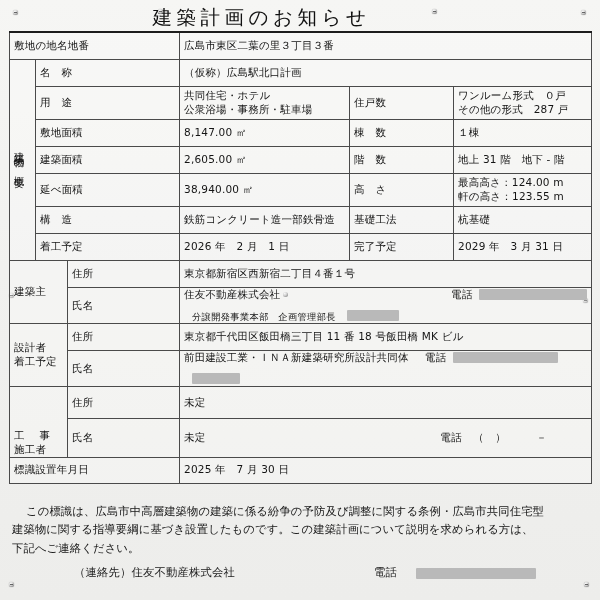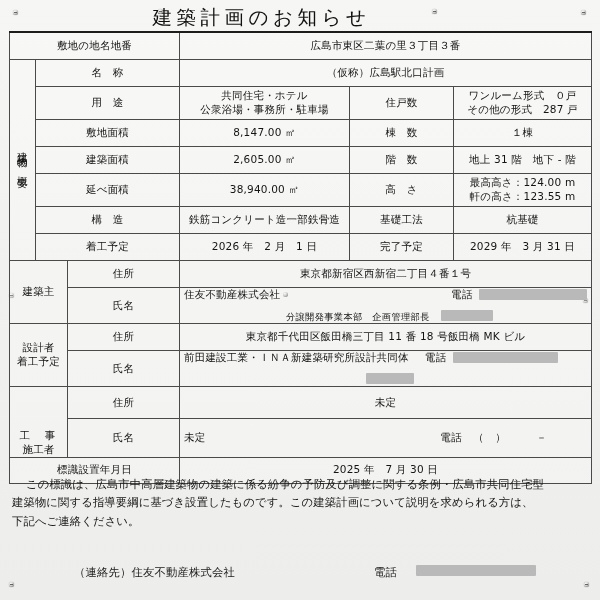--- a/index.html
+++ b/index.html
@@ -66,21 +66,20 @@
     width: 582px;
     border-collapse: collapse;
     table-layout: fixed;
     background: rgba(255,255,255,0.25);
   }
   .tbl td {
     border: 1px solid #4a4a4a;
     padding: 0 4px;
     font-size: 10.5px;
     line-height: 1.32;
-    text-align: center;
     vertical-align: middle;
     color: #141414;
     letter-spacing: .2px;
     height: 26px;
   }
   .tbl td.outer-top { border-top: 2px solid #1d1d1d; }
   .label { letter-spacing: 2.2px; white-space: nowrap; margin-top: 42px; }
   .label-tight { letter-spacing: .6px; white-space: nowrap; }
   .val-left { text-align: left; padding-left: 9px; }
   .two-line { line-height: 1.28; }
@@ -126,40 +125,40 @@
     display: flex;
     align-items: center;
     justify-content: flex-start;
     width: 100%;
   }
   .spacer-grow { flex: 1 1 auto; }
 
   
   .note {
     position: absolute;
-    left: 12px; top: 476px;
+    left: 12px; top: 503px;
     width: 578px;
     font-size: 11.3px;
     line-height: 1.62;
     color: #151515;
     letter-spacing: .15px;
     text-align: left;
   }
   .note p { margin: 0; }
   .note .indent { text-indent: 14px; }
 
   .contact {
     position: absolute;
     left: 12px; top: 565px;
     width: 578px;
     font-size: 11.3px;
     line-height: 1.5;
     letter-spacing: .2px;
   }
-  .contact-row { display: flex; align-items: flex-start; }
+  .contact-row { display: flex; align-items: center; }
   .contact-left { width: 300px; padding-left: 62px; white-space: nowrap; }
   .contact-left.ind { padding-left: 90px; }
   .contact-lbl { width: 34px; white-space: nowrap; }
   .r-c1 { width: 120px; }
   .r-c2 { width: 76px; }
 
   .dot-mark {
     display: inline-block;
     width: 5px; height: 5px;
     border-radius: 50%;

